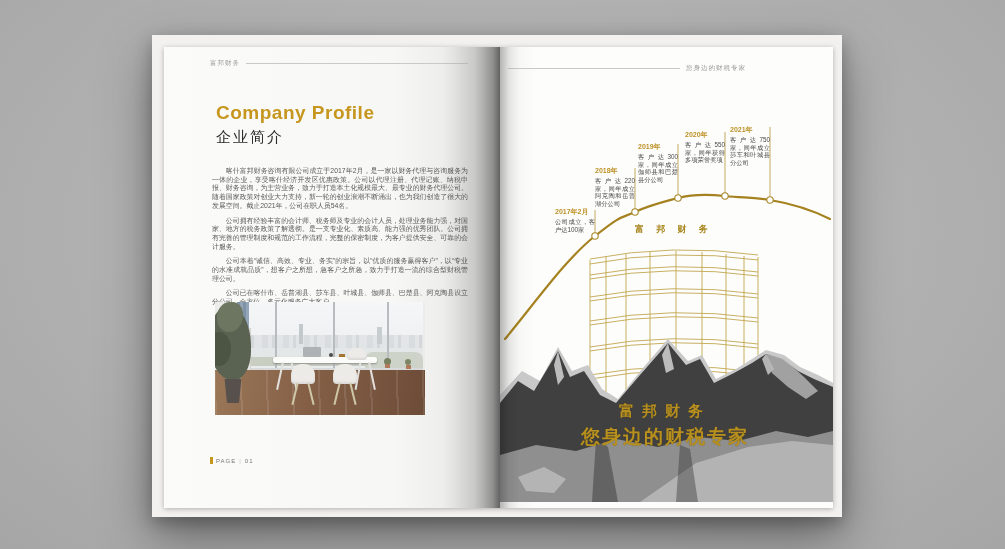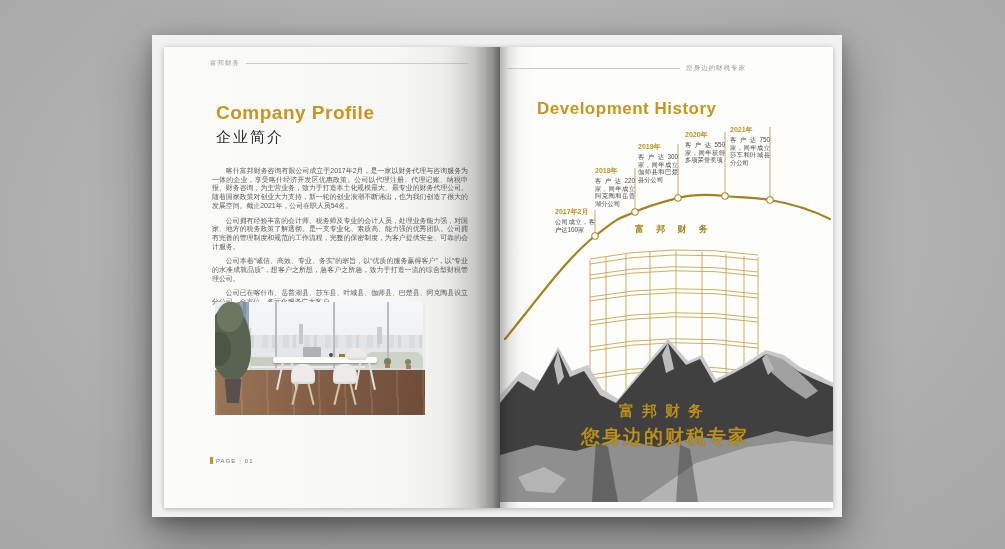--- a/index.html
+++ b/index.html
@@ -189,21 +189,20 @@
         </div>
       </div>
 
       <div class="page page-right">
         <div class="rp-header">
           <div class="hairline"></div>
           <span class="runhead">您身边的财税专家</span>
         </div>
 
         <div class="rp-title">
-          <div class="title-en">Development History</div>
         </div>
 
         <svg class="decor" viewBox="0 0 333 461">
           <g>
             <path d="M 5 292 C 38 252 66 212 95 189 S 120 172 135 165 S 163 155 178 151 S 207 147 225 149 S 252 150 270 153 S 310 162 330 172" fill="none" stroke="#a5821f" stroke-width="2.2" stroke-linecap="round"></path>
           </g>
           <g stroke="#b49539" stroke-width="0.8">
             <line x1="95" y1="163" x2="95" y2="186"></line>
             <line x1="135" y1="121" x2="135" y2="162"></line>
             <line x1="178" y1="97" x2="178" y2="148"></line>

